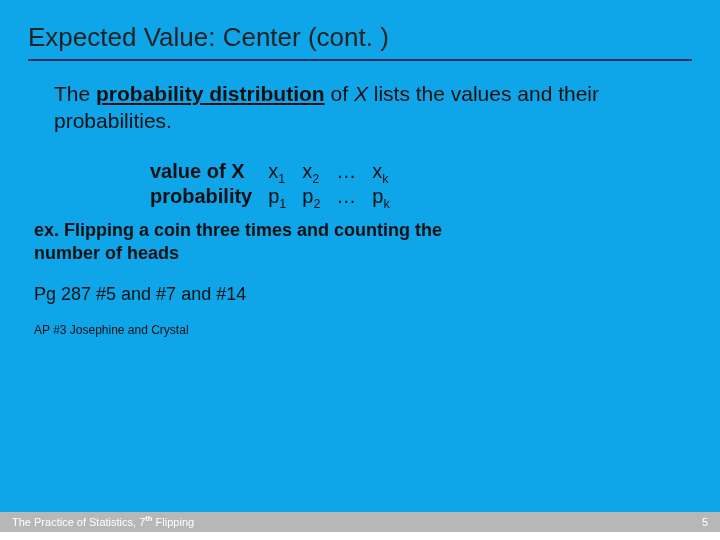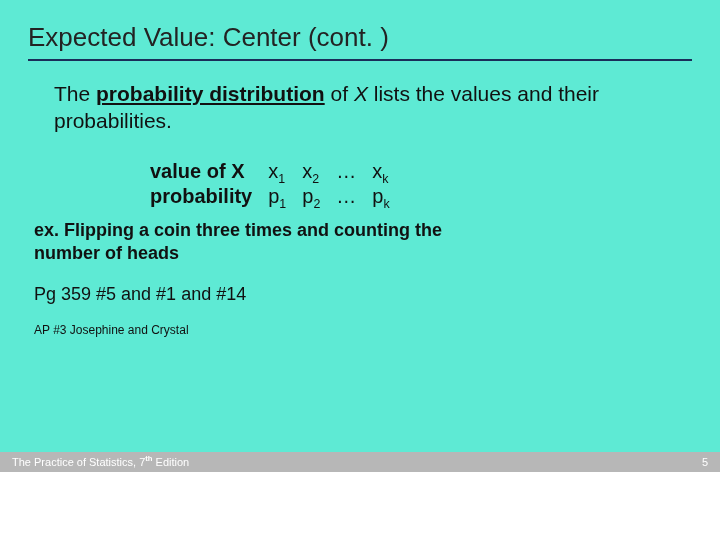--- a/index.html
+++ b/index.html
@@ -1,17 +1,17 @@
 <!DOCTYPE html>
 <html><head>
 <meta charset="utf-8">
 <style>
   * { margin: 0; padding: 0; box-sizing: border-box; }
   html, body { width: 720px; height: 540px; font-family: Arial, Helvetica, sans-serif; background: #fff; overflow: hidden; }
-  .slide { position: relative; width: 720px; height: 472px; background: #5eead4; }
+  .slide { position: relative; width: 720px; height: 532px; background: #0ea5e9; }
   .title-wrap { padding: 22px 28px 0 28px; }
   .title { font-size: 26px; color: #232323; font-weight: 400; padding-bottom: 6px; border-bottom: 2px solid #1a2e5a; }
   .body { padding: 20px 54px 0 54px; color: #111; }
   .intro { font-size: 21px; line-height: 1.28; }
   .intro .pd { font-weight: 700; text-decoration: underline; text-align: right; }
   .intro .xvar { font-style: italic; }
   .table { margin: 24px 0 10px 90px; border-collapse: collapse; font-size: 20px; }
   .table td { padding: 1px 10px 1px 6px; color: #111; vertical-align: baseline; }
   .table td.lbl { font-weight: 700; }
   .sub { font-size: 0.62em; vertical-align: sub; line-height: 0; }
@@ -48,26 +48,26 @@
       <td class="lbl">probability</td>
       <td><span>p</span><span class="sub">1</span></td>
       <td><span>p</span><span class="sub">2</span></td>
       <td>…</td>
       <td><span>p</span><span class="sub">k</span></td>
     </tr>
   </tbody>
       </table>
 
   <p class="ex">ex. Flipping a coin three times and counting the number of heads</p>
-  <p class="pg">Pg 359 #5 and #1 and #14</p>
+  <p class="pg">Pg 287 #5 and #7 and #14</p>
   <p class="ap">AP #3 Josephine and Crystal</p>
 </div>
 
 <div class="footer">
   <div class="footer-inner">
     <span>
-      <span>The Practice of Statistics, 7</span><span class="th">th</span><span> Edition</span>
+      <span>The Practice of Statistics, 7</span><span class="th">th</span><span> Flipping</span>
     </span>
     <span>5</span>
   </div>
 </div>
 
 </div>
 
 </body></html>

